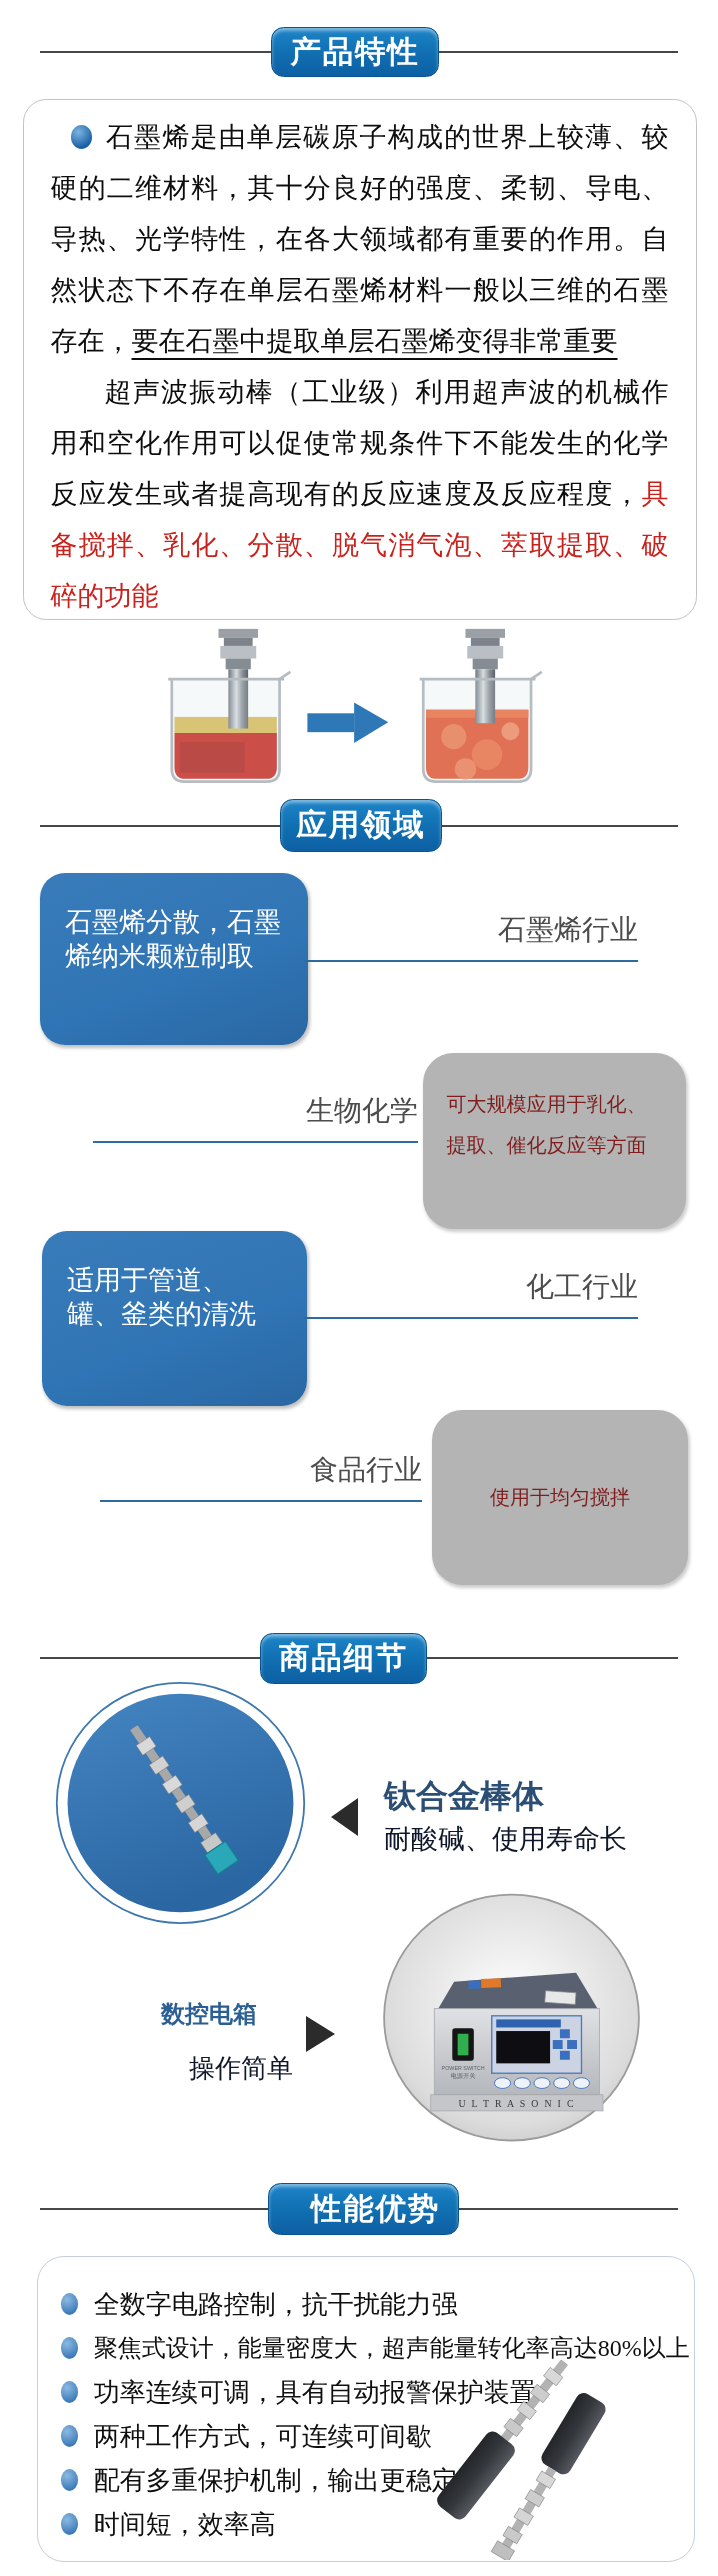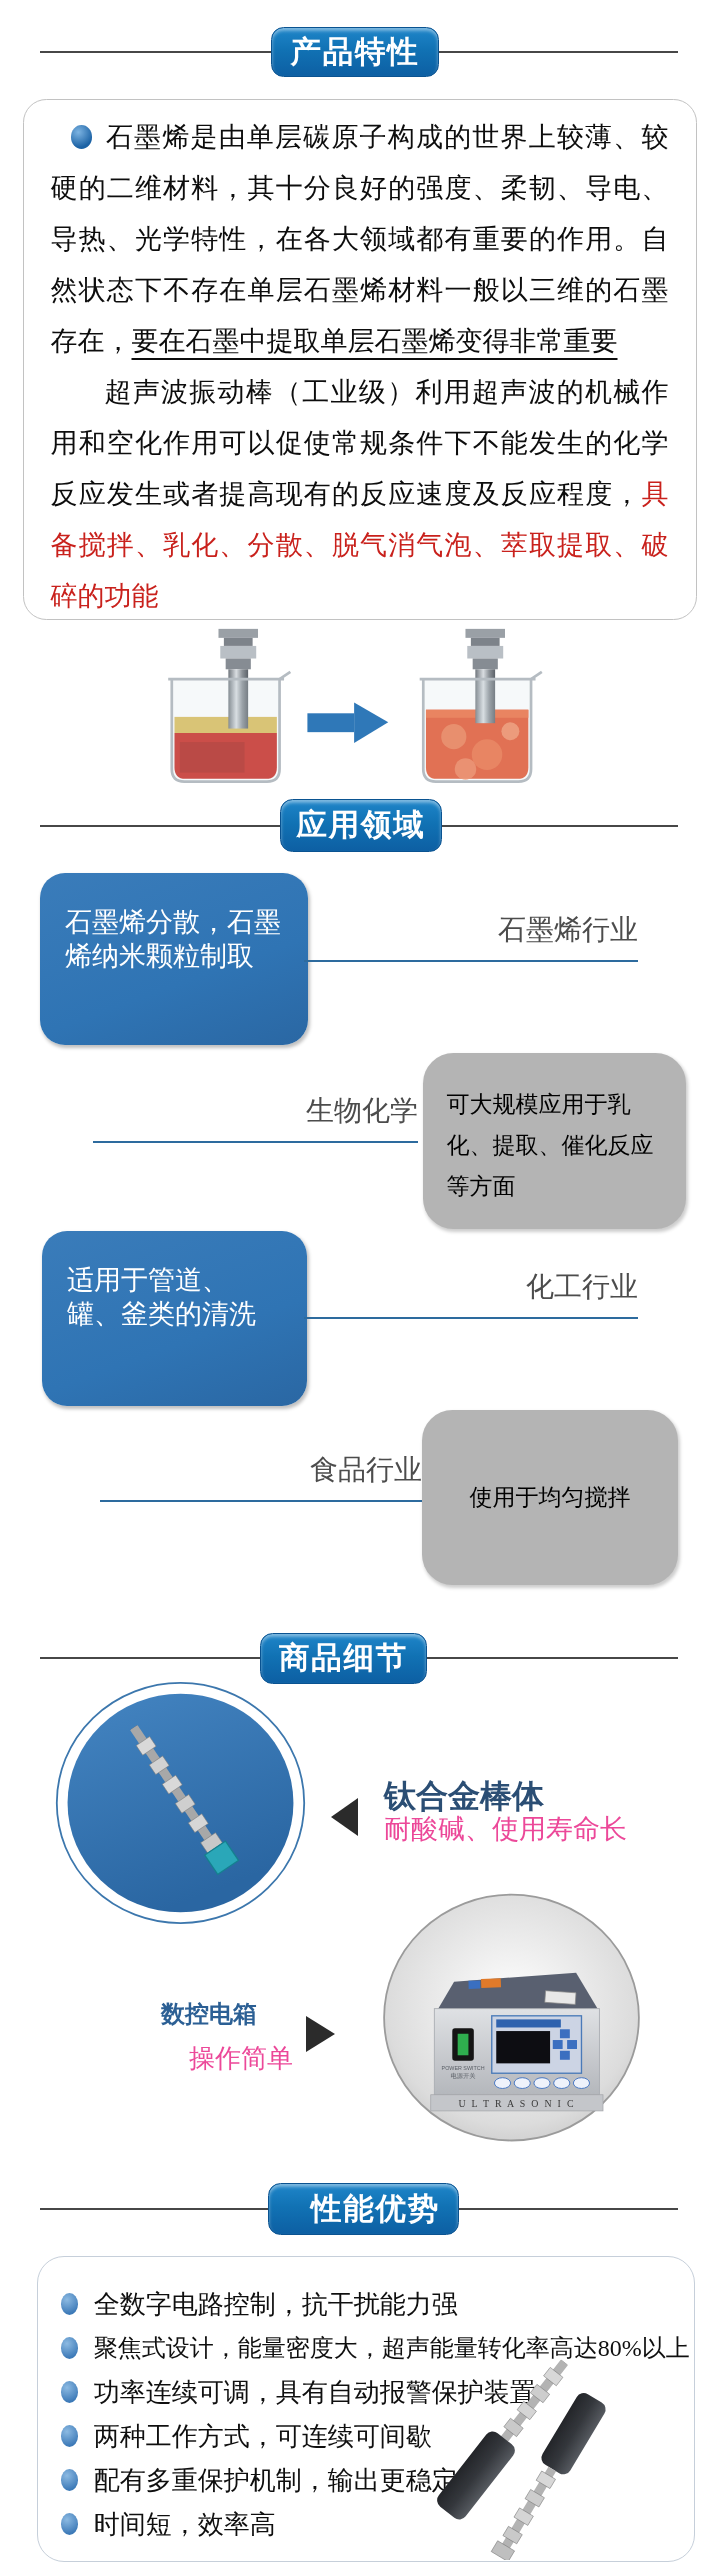--- a/index.html
+++ b/index.html
@@ -26,32 +26,32 @@
   .dot-bullet{display:inline-block;width:21.6px;height:24px;border-radius:50%;
               background:radial-gradient(circle at 35% 30%,#7db4e2,#1b62a5 70%);
               margin:0 12.6px 0 20px;vertical-align:-3.6px;}
   .u-line{text-decoration:underline;text-decoration-thickness:1.8px;text-underline-offset:8px;}
   .red-text{color:#c9211c;}
 
   
   .blue-box{position:absolute;background:linear-gradient(160deg,#3a7cba 0%,#2f74b4 60%,#2a67a3 100%);
             border-radius:25px;color:#ffffff;font-size:27px;line-height:34px;
             box-sizing:border-box;padding:32px 25px;box-shadow:1.8px 2.7px 3.6px rgba(0,0,0,.25);}
-  .gray-box{position:absolute;background:#b4b4b4;border-radius:30.5px;color:#000000;
-            font-size:23px;line-height:41px;box-sizing:border-box;padding:30.5px 23.4px;
+  .gray-box{position:absolute;background:#b4b4b4;border-radius:30.5px;color:#7f1d1d;
+            font-size:20px;line-height:41px;box-sizing:border-box;padding:30.5px 23.4px;
             box-shadow:1.8px 2.7px 3.6px rgba(0,0,0,.2);}
   .gray-box.center{display:flex;align-items:center;justify-content:center;padding:18px;}
   .app-label{position:absolute;text-align:right;color:#4c4c4c;font-size:28px;
              font-family:"Liberation Sans","DejaVu Sans",sans-serif;
              padding-bottom:10.8px;border-bottom:2.7px solid #2d6b9e;}
 
   
   .detail-title{position:absolute;font-family:"Liberation Sans","DejaVu Sans",sans-serif;
                 font-weight:bold;color:#2b4e74;}
-  .detail-sub{position:absolute;color:#ec4899;}
+  .detail-sub{position:absolute;color:#0f172a;margin-top:10px;}
   .tri-left{position:absolute;width:0;height:0;border-top:19px solid transparent;
             border-bottom:19px solid transparent;border-right:27px solid #2b2b2b;}
   .tri-right{position:absolute;width:0;height:0;border-top:18px solid transparent;
              border-bottom:18px solid transparent;border-left:29px solid #2b2b2b;}
 
   
   .adv-box{position:absolute;left:37px;top:2256px;width:658px;height:306px;
            border:1.8px solid #c6cfda;border-radius:27px;box-sizing:border-box;
            padding:25px 0 0 23.4px;}
   .adv-row{display:flex;align-items:center;height:44px;}
@@ -144,21 +144,21 @@
   <div class="blue-box" style="left:42px;top:1231px;width:265px;height:175px;">
     <span>适用于管道、罐、釜类的清洗</span>
   </div>
   <div class="app-label" style="left:304px;top:1268px;width:334px;">
     <span>化工行业</span>
   </div>
 
   <div class="app-label" style="left:100px;top:1451px;width:322px;">
     <span>食品行业</span>
   </div>
-  <div class="gray-box center" style="left:422px;top:1410px;width:256px;height:175px;">
+  <div class="gray-box center" style="left:432px;top:1410px;width:256px;height:175px;">
     <span>使用于均匀搅拌</span>
   </div>
 
   <div class="hline" style="top:1657px;"></div>
   <div class="badge" style="left:260px;top:1633px;width:165px;height:49px;">
     <span>商品细节</span>
   </div>
 
   <svg class="abs" style="left:55px;top:1681px;" width="251" height="244" viewBox="0 0 280 272">
     <defs>

